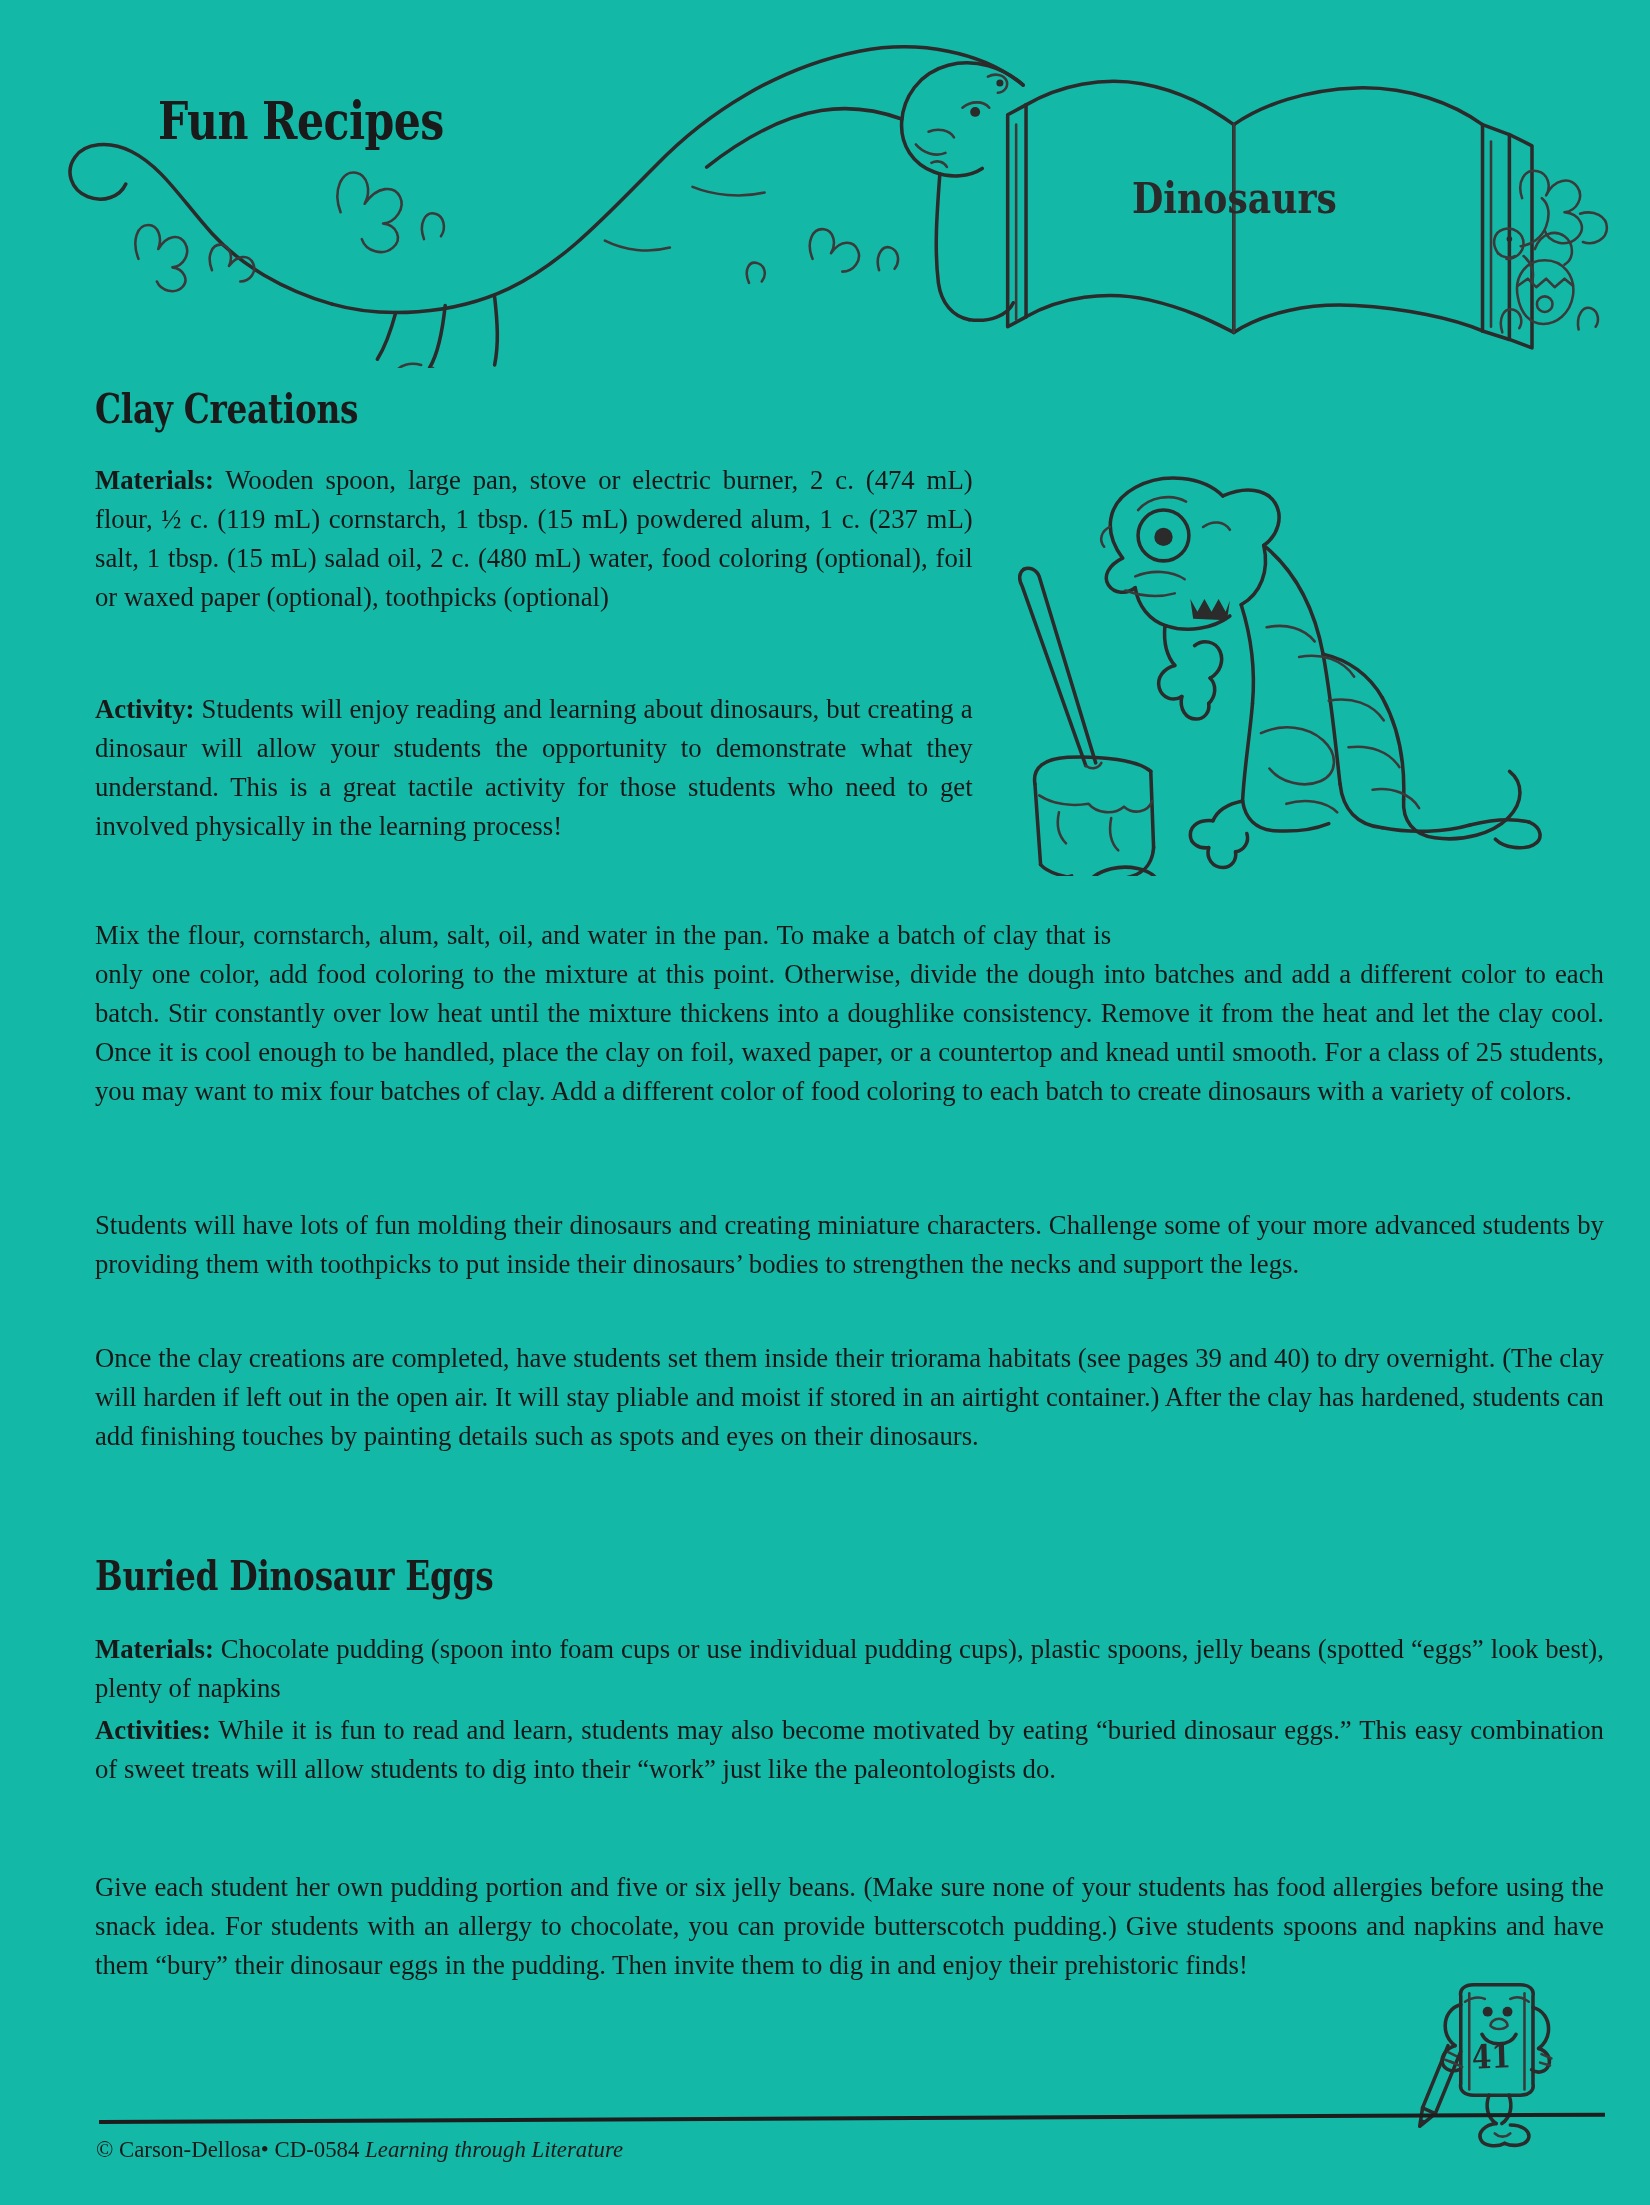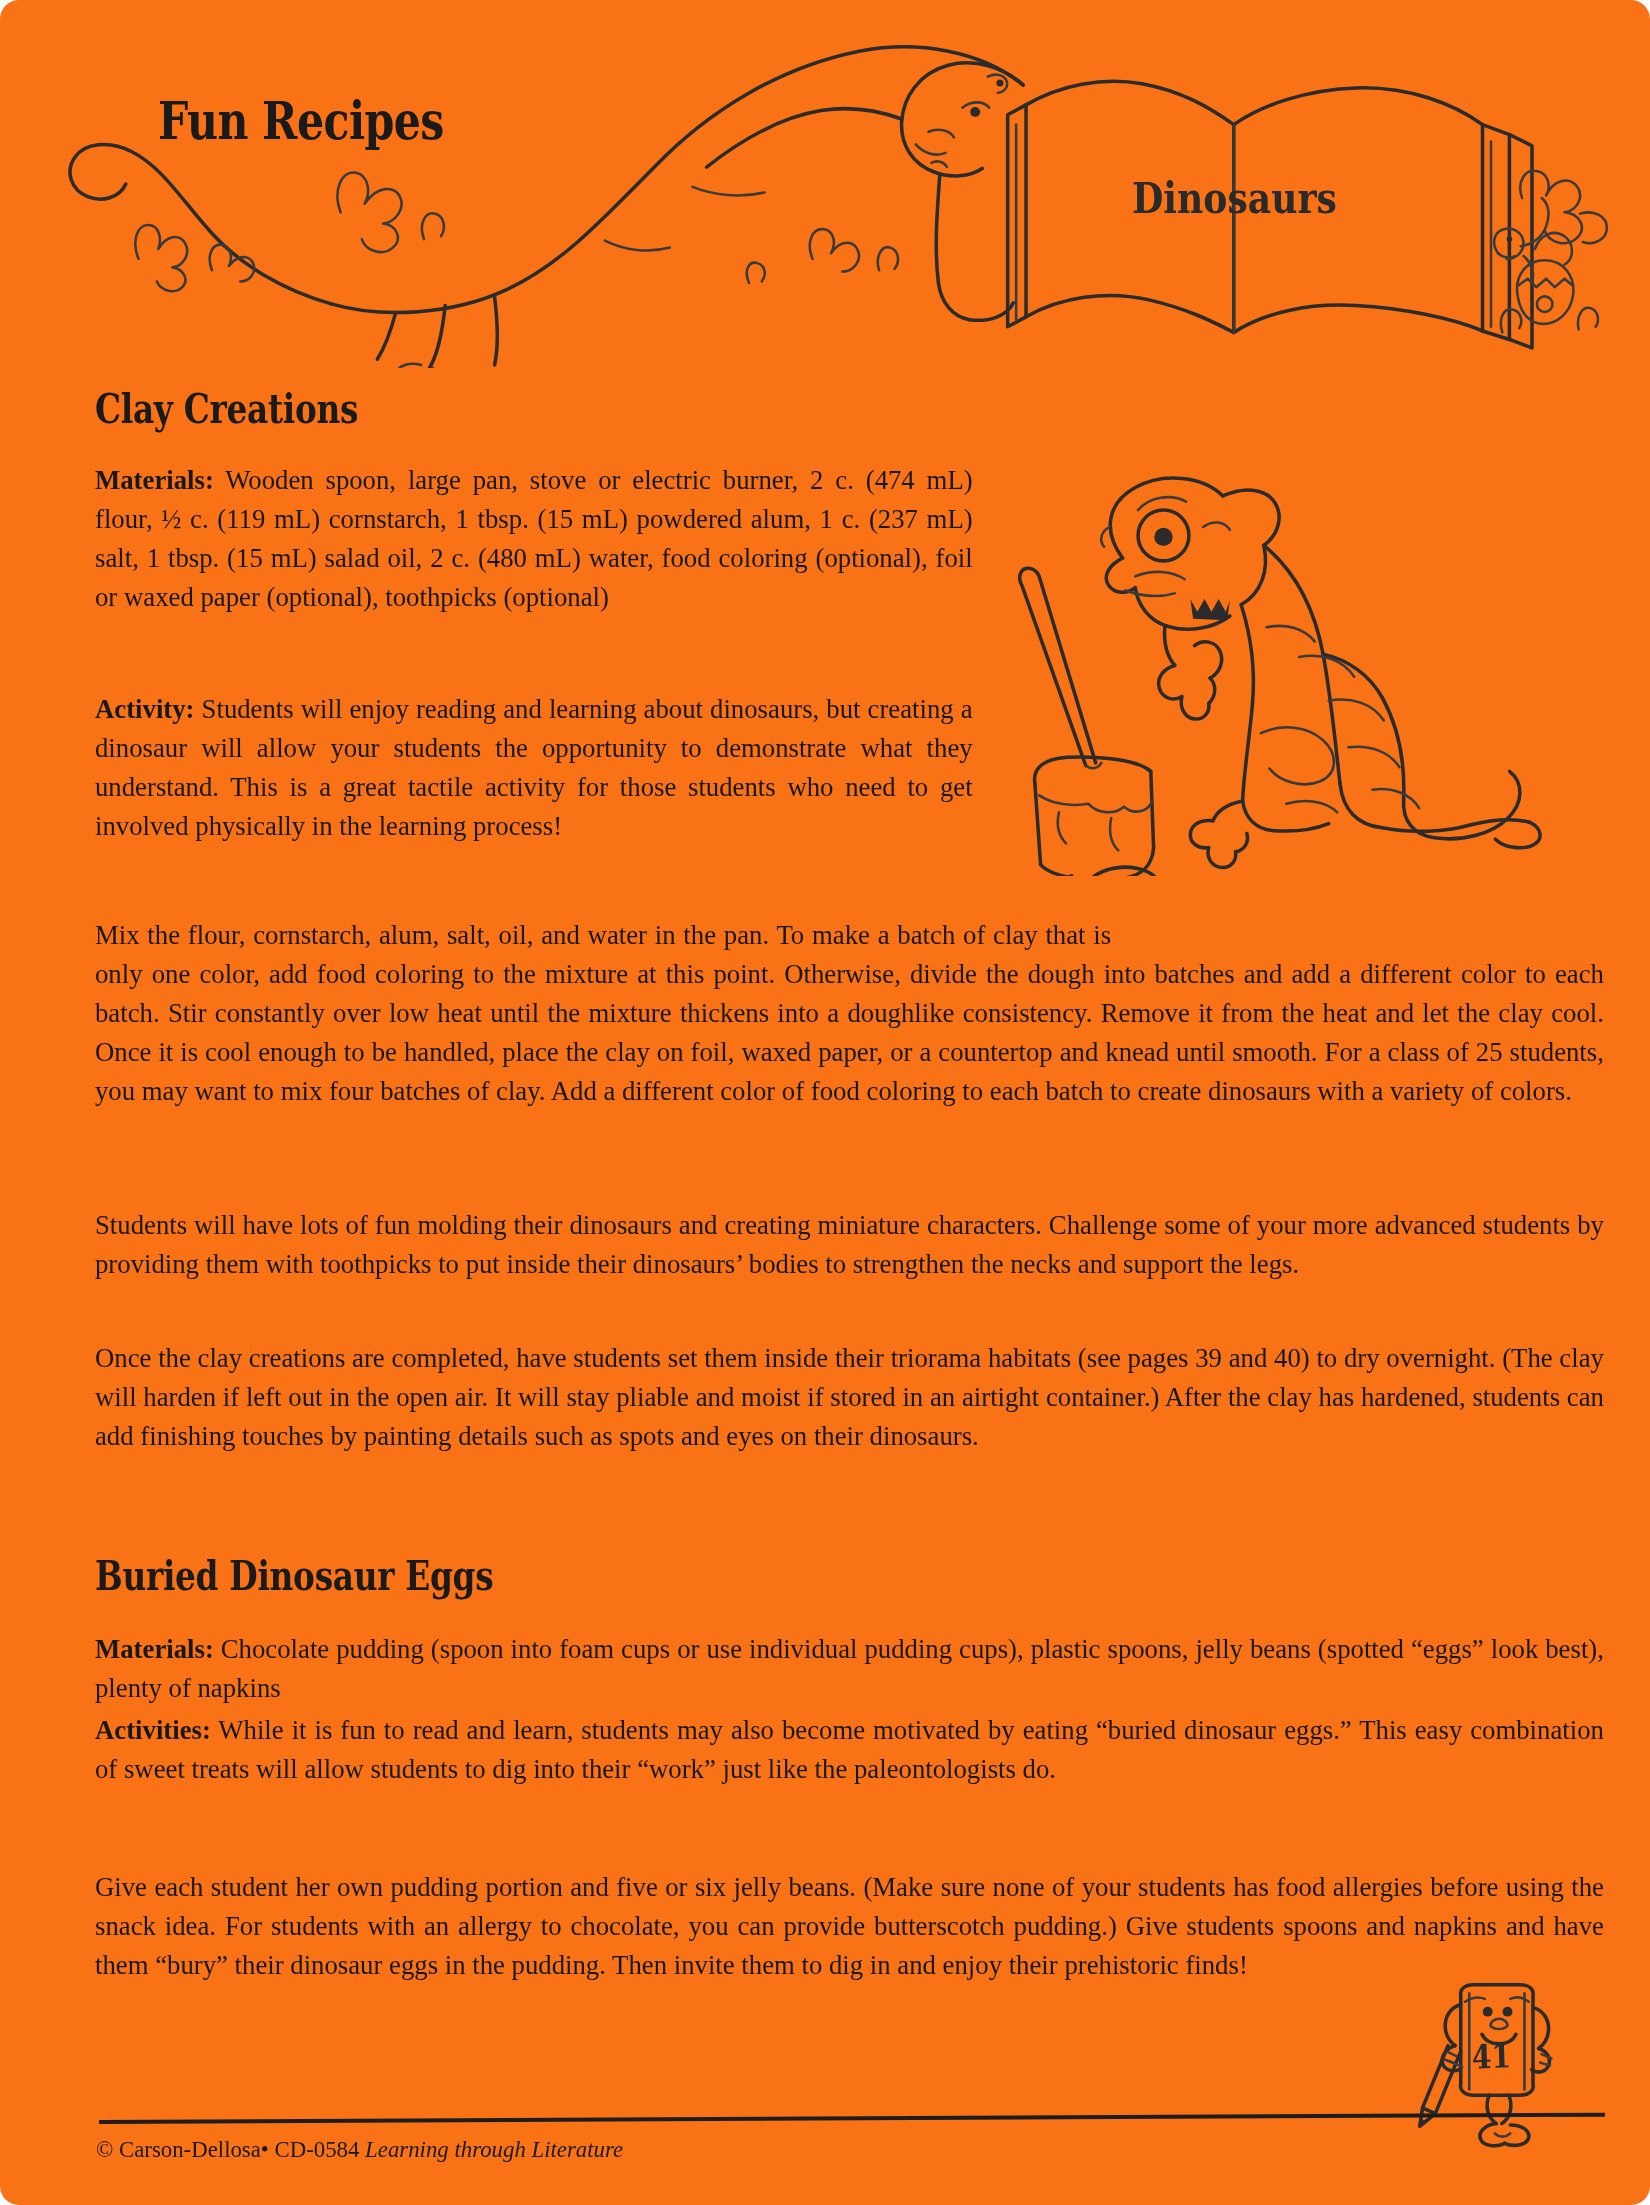--- a/index.html
+++ b/index.html
@@ -4,21 +4,21 @@
 <style>
   html, body { margin:0; padding:0; }
   body {
     width:1650px; height:2205px;
     background:#ffffff;
     font-family:"Liberation Serif", serif;
     color:#1a1a1a;
     position:relative;
     overflow:hidden;
   }
-  .page { position:absolute; inset:0; background:#f97316;border-radius:19px; }
+  .page { position:absolute; inset:0; background:#14b8a6; }
 
   
   .header { position:absolute; left:0; top:0; width:1650px; height:368px; }
   .header svg { position:absolute; left:0; top:0; }
   .title-fun {
     position:absolute; left:158px; top:90px;
     font-family:"DejaVu Serif", serif;
     font-weight:700; font-size:52px; letter-spacing:-0.7px;
     color:#1a1a1a;
     transform:scaleX(0.82); transform-origin:left top;

